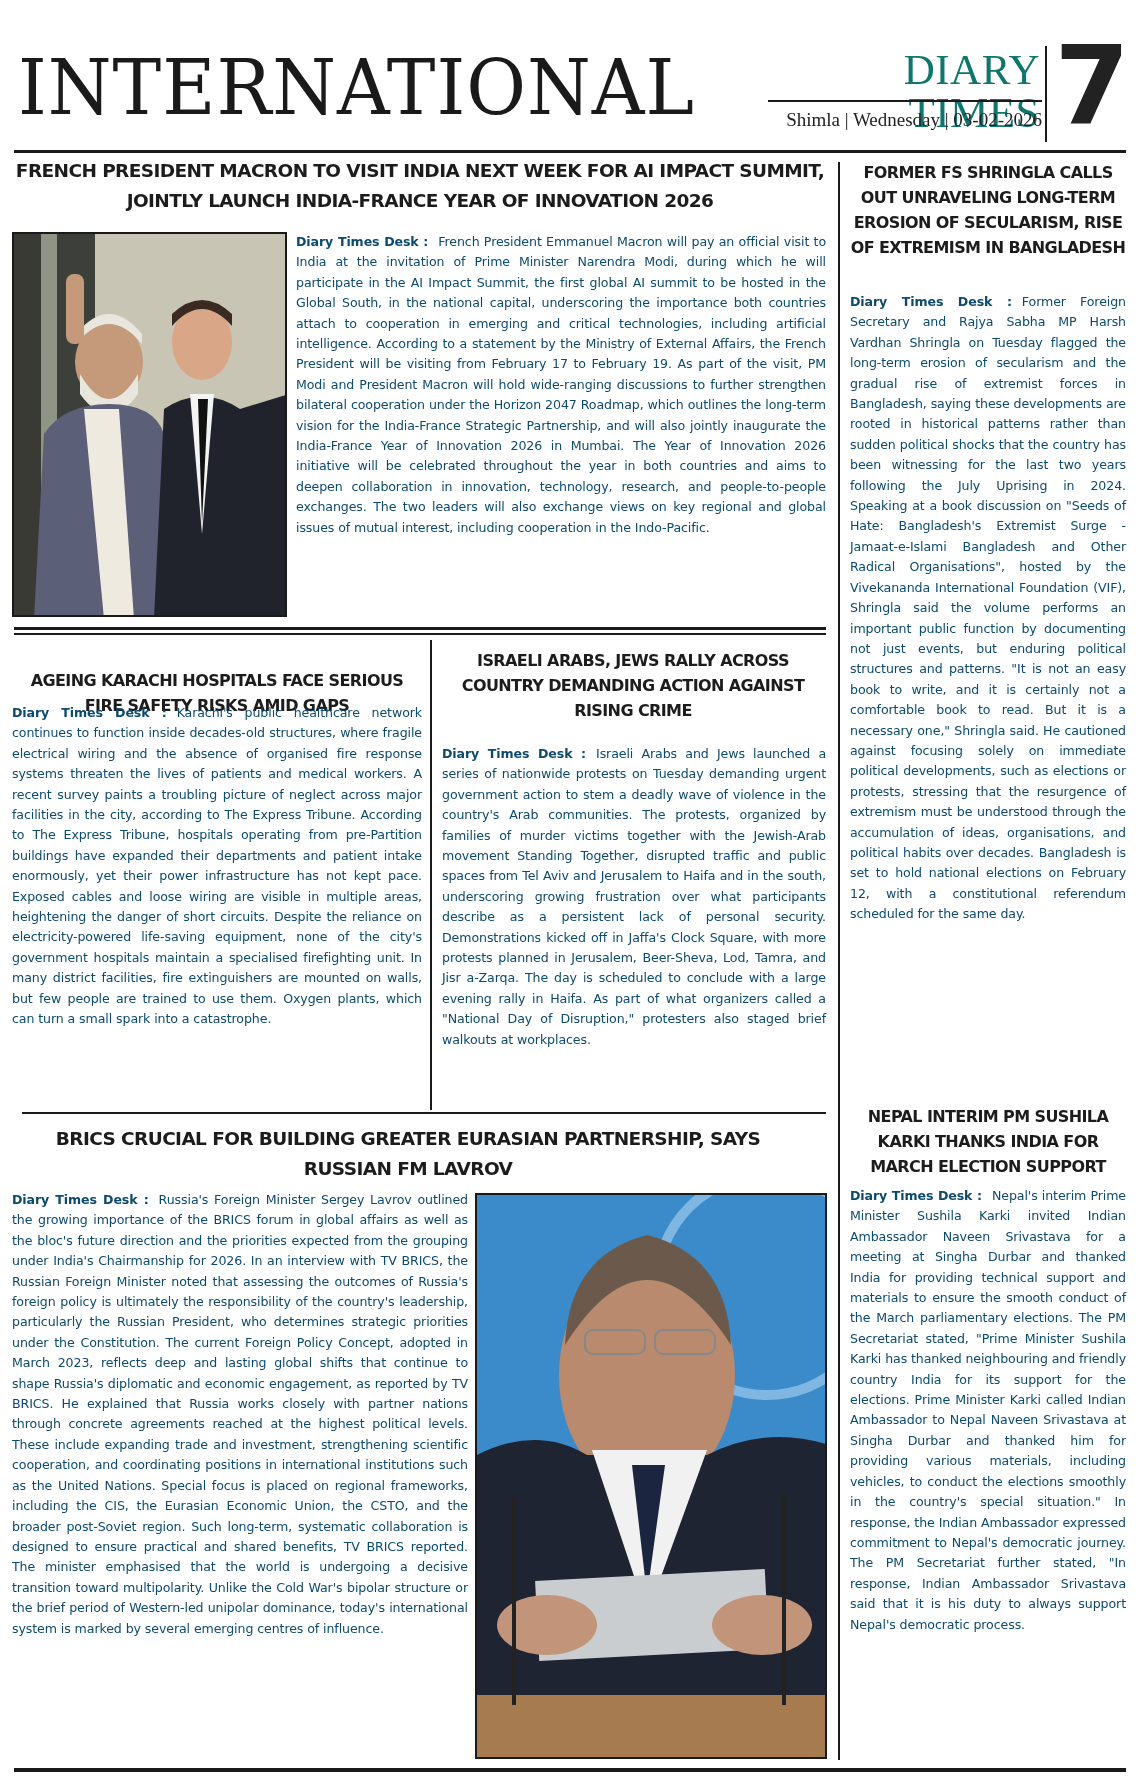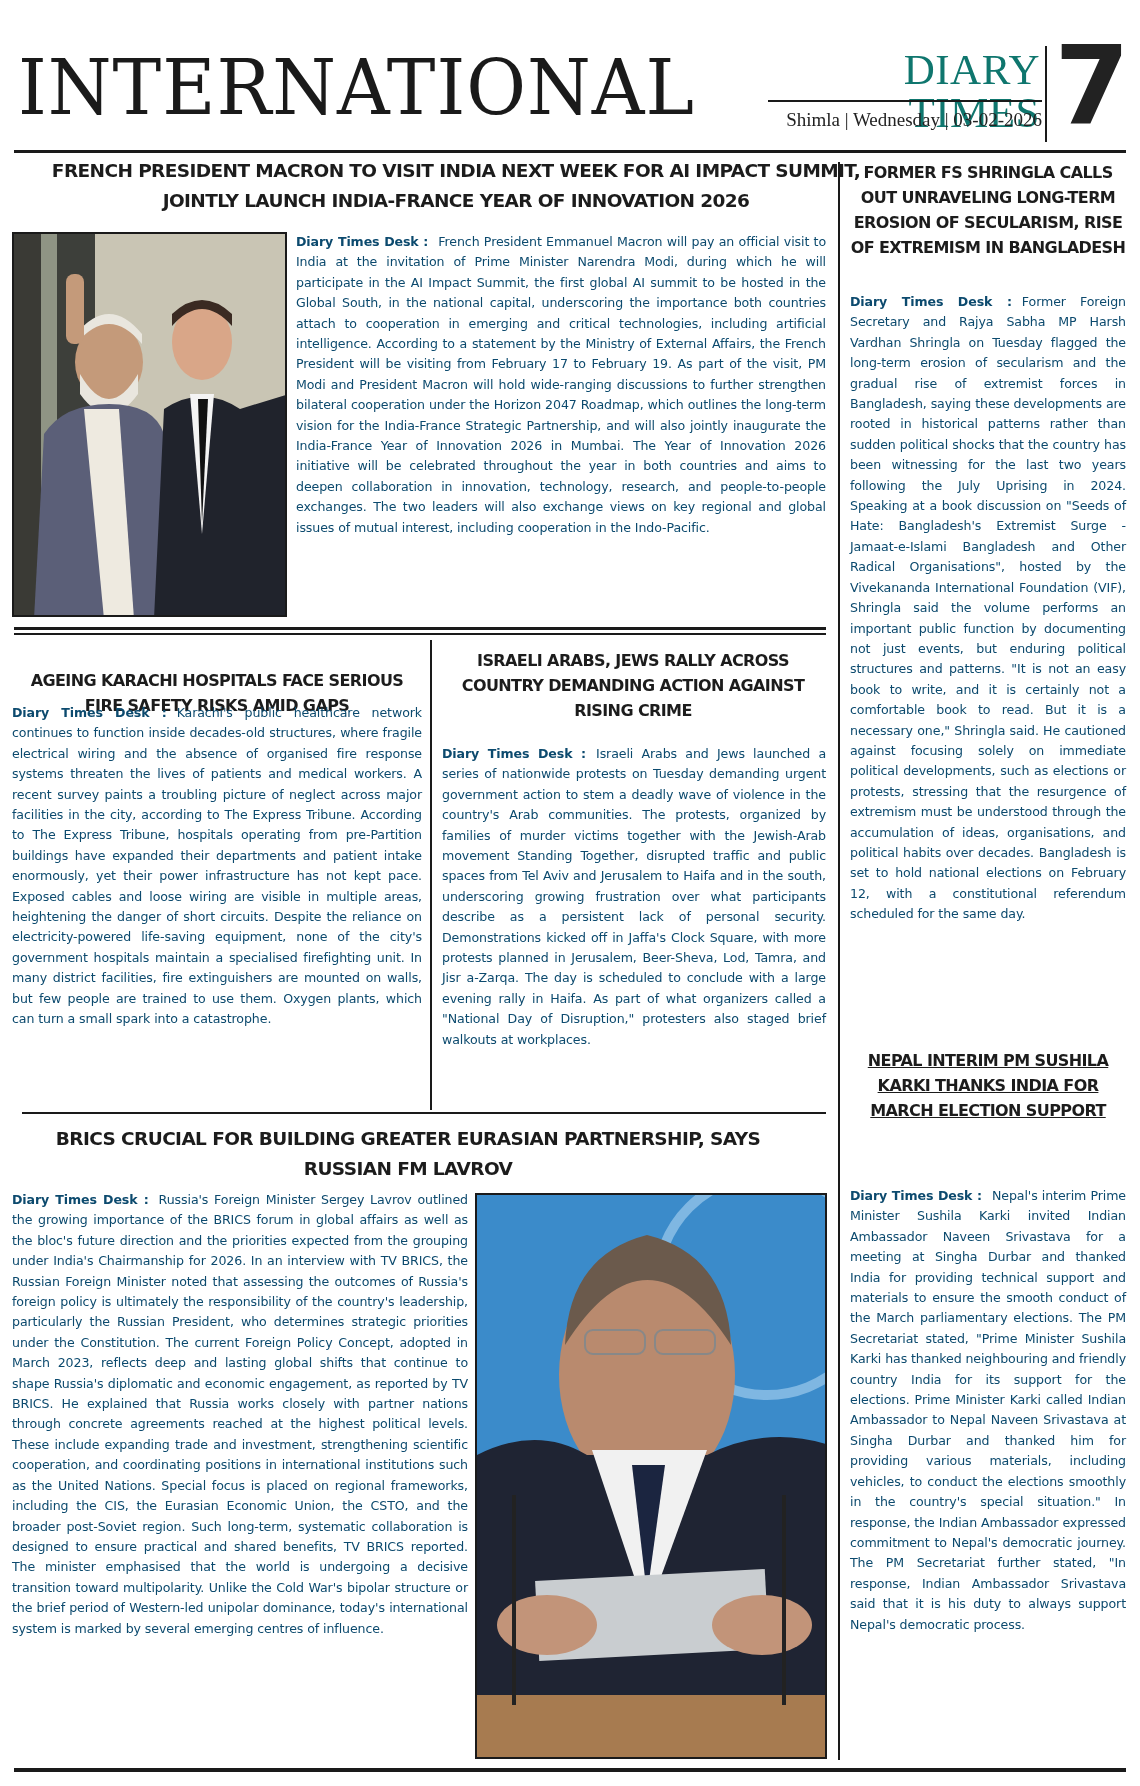--- a/index.html
+++ b/index.html
@@ -66,21 +66,21 @@
 <div class="abs brand">DIARY TIMES</div>
 <div class="abs brand-rule"></div>
 <div class="abs dateline">Shimla | Wednesday | 03-02-2026</div>
 <div class="abs mast-vrule"></div>
 <div class="abs page-num">7</div>
 <div class="abs hrule" style="left:14px; top:150px; width:1112px;"></div>
 
 <div class="abs vrule" style="left:838px; top:162px; height:1598px;"></div>
 
 <article>
-  <h2 class="abs headline h-lg" style="left:14px; top:156px; width:812px;margin-left:36px;">FRENCH PRESIDENT MACRON TO VISIT INDIA NEXT WEEK FOR AI IMPACT SUMMIT, JOINTLY LAUNCH INDIA-FRANCE YEAR OF INNOVATION 2026</h2>
+  <h2 class="abs headline h-lg" style="left:14px; top:156px; width:812px;">FRENCH PRESIDENT MACRON TO VISIT INDIA NEXT WEEK FOR AI IMPACT SUMMIT, JOINTLY LAUNCH INDIA-FRANCE YEAR OF INNOVATION 2026</h2>
   <div class="abs photo photo-macron" title="PM Modi giving a thumbs-up alongside President Macron">
     <svg width="275" height="385" viewBox="0 0 275 385">
 
       <ellipse cx="95" cy="128" rx="34" ry="40" fill="#c49a7a"></ellipse>
       <path d="M62 110 Q95 70 128 110 L128 100 Q95 60 62 100 Z" fill="#e9e6de"></path>
       <path d="M66 140 Q95 190 124 140 L124 160 Q95 200 66 160 Z" fill="#e9e6de"></path>
       <rect x="52" y="40" width="18" height="70" rx="8" fill="#c49a7a"></rect>
       <path d="M20 385 L30 200 Q50 170 95 170 Q140 170 150 200 L155 385 Z" fill="#5b5f78"></path>
       <path d="M70 175 L90 385 L120 385 L105 175 Z" fill="#eeeae0"></path>
 
@@ -144,21 +144,21 @@
       <ellipse cx="70" cy="430" rx="50" ry="30" fill="#c29479"></ellipse>
       <ellipse cx="285" cy="430" rx="50" ry="30" fill="#c29479"></ellipse>
       <rect x="0" y="500" width="352" height="66" fill="#a77b50"></rect>
       <rect x="35" y="300" width="4" height="210" fill="#222"></rect>
       <rect x="305" y="300" width="4" height="210" fill="#222"></rect>
     </svg>
   </div>
 </article>
 
 <article>
-  <h2 class="abs headline h-md" style="left:850px; top:1048px; width:276px;text-decoration:underline;">NEPAL INTERIM PM SUSHILA KARKI THANKS INDIA FOR MARCH ELECTION SUPPORT</h2>
+  <h2 class="abs headline h-md" style="left:850px; top:1104px; width:276px;">NEPAL INTERIM PM SUSHILA KARKI THANKS INDIA FOR MARCH ELECTION SUPPORT</h2>
   <p class="abs body" style="left:850px; top:1186px; width:276px;">
     <span class="desk">Diary Times Desk :</span><span>Nepal's interim Prime Minister Sushila Karki invited Indian Ambassador Naveen Srivastava for a meeting at Singha Durbar and thanked India for providing technical support and materials to ensure the smooth conduct of the March parliamentary elections. The PM Secretariat stated, "Prime Minister Sushila Karki has thanked neighbouring and friendly country India for its support for the elections. Prime Minister Karki called Indian Ambassador to Nepal Naveen Srivastava at Singha Durbar and thanked him for providing various materials, including vehicles, to conduct the elections smoothly in the country's special situation." In response, the Indian Ambassador expressed commitment to Nepal's democratic journey. The PM Secretariat further stated, "In response, Indian Ambassador Srivastava said that it is his duty to always support Nepal's democratic process.</span>
   </p>
 </article>
 
 <div class="abs" style="left:848px; top:1094px; width:278px; height:0;"></div>
 
 <div class="abs hrule" style="left:14px; top:1768px; width:1112px; height:4px;"></div>
 
 </body></html>

